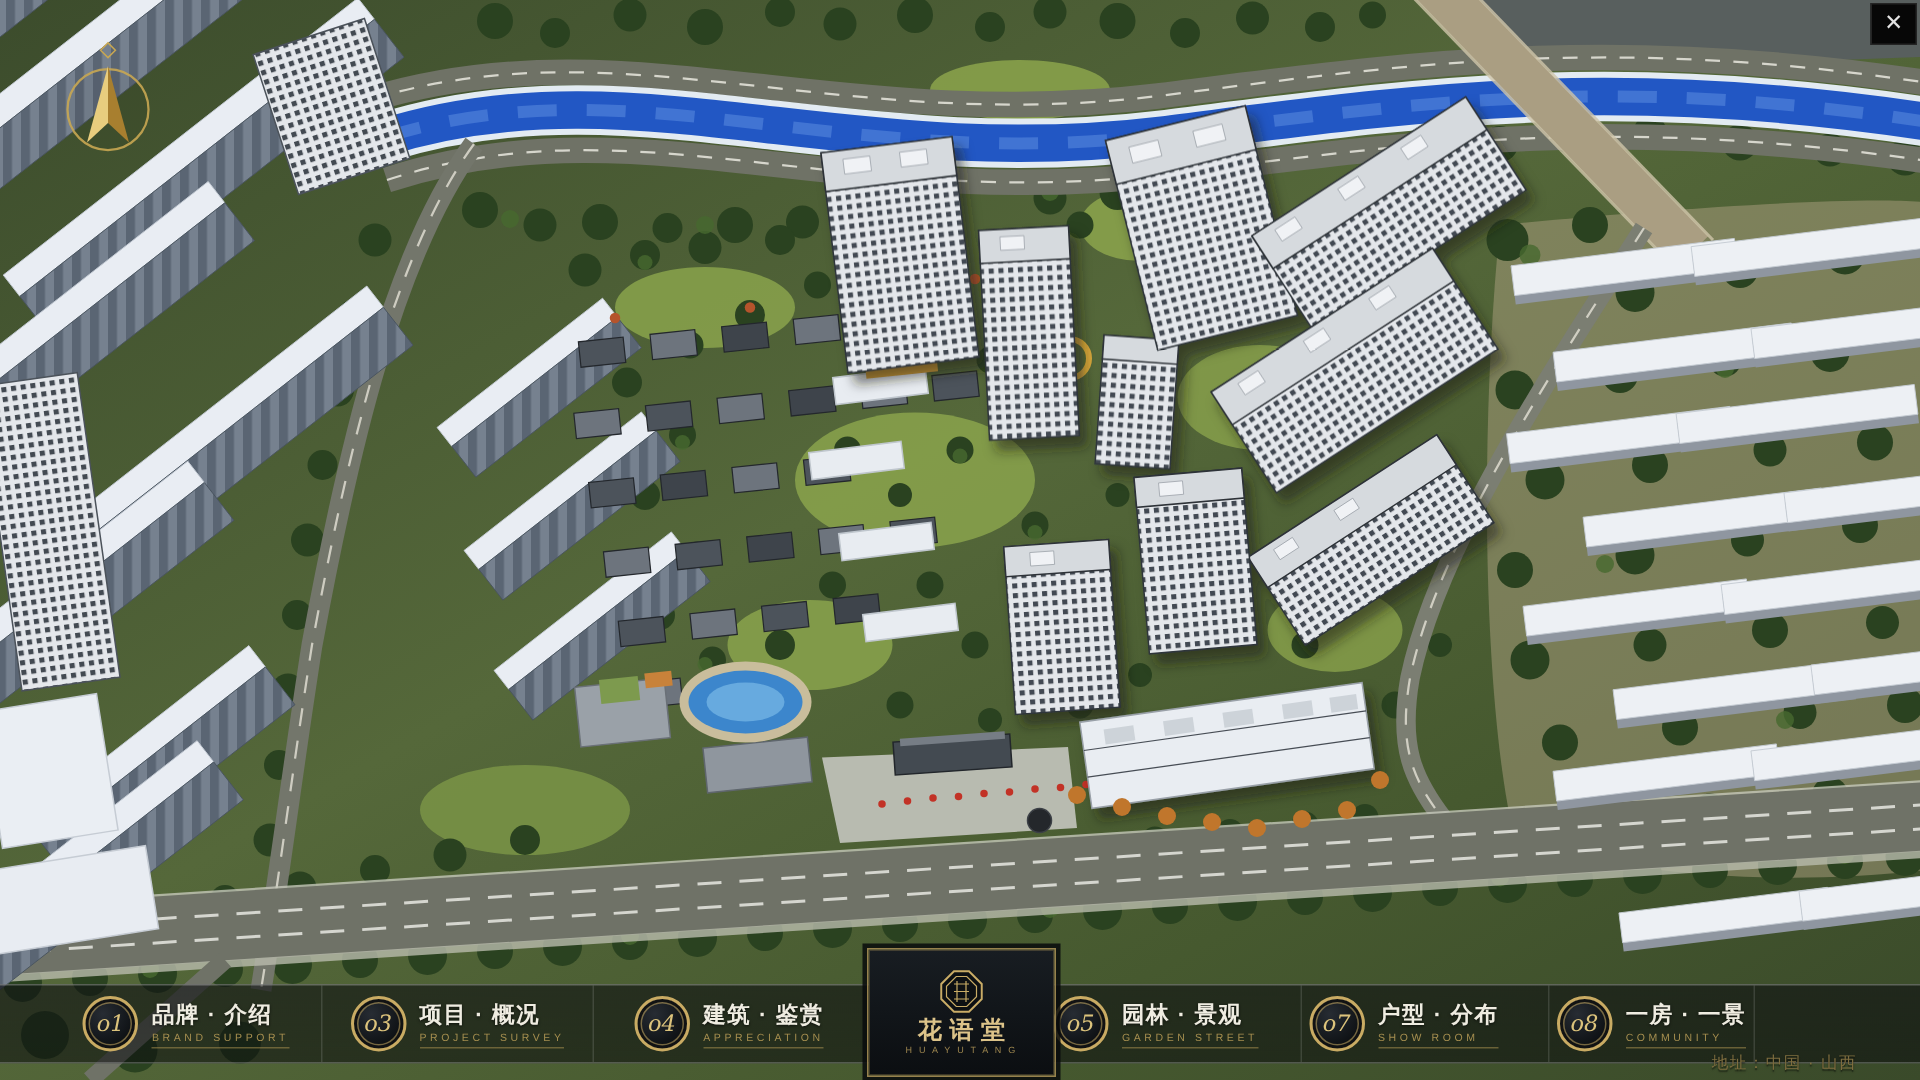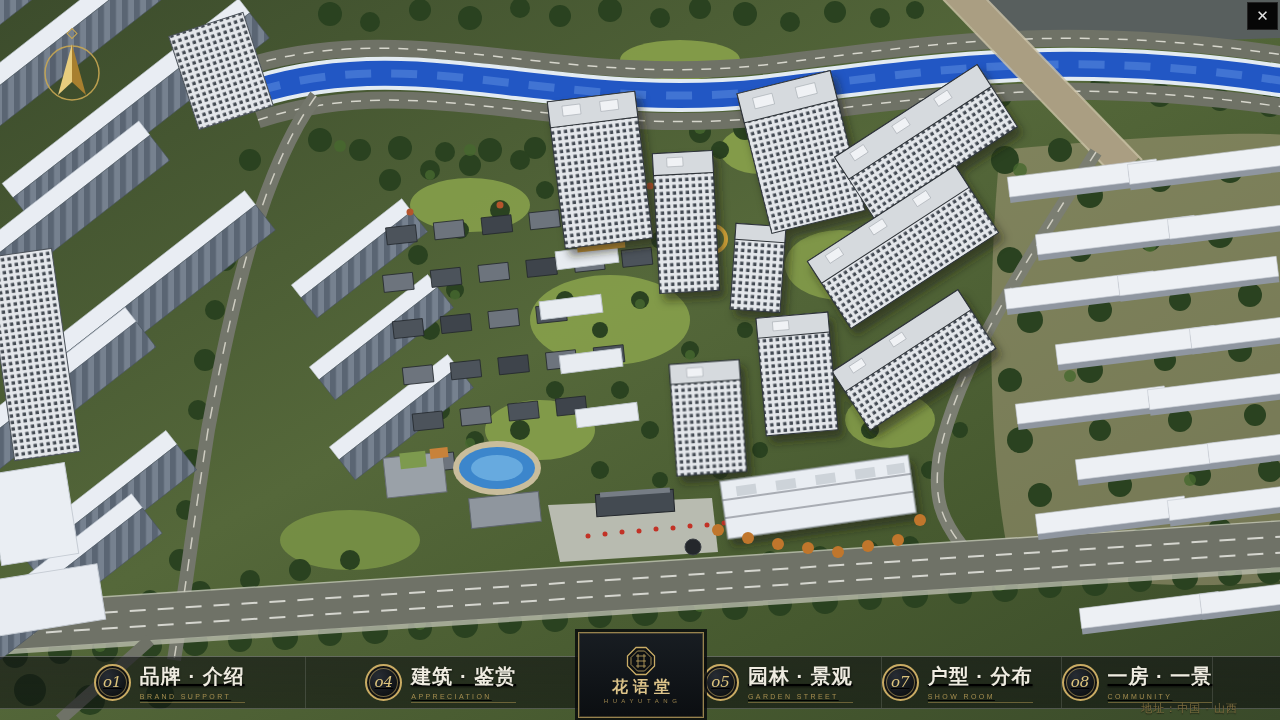--- a/index.html
+++ b/index.html
@@ -6,34 +6,34 @@
   body{font-family:"Liberation Sans",sans-serif;}
   .stage{position:relative;width:1280px;height:720px;overflow:hidden;background:#42552f;}
   .scene{position:absolute;left:0;top:0;z-index:0;}
 
   
   .navbar{position:absolute;left:0;right:0;top:656px;height:51px;z-index:10;
     background:linear-gradient(180deg,rgba(14,16,18,.62),rgba(8,10,12,.55));
     border-top:1px solid rgba(255,255,255,.28);
     border-bottom:1px solid rgba(255,255,255,.22);
     display:flex;align-items:center;}
-  .nav-group{display:flex;height:100%;align-items:flex-end;text-decoration:underline;}
+  .nav-group{display:flex;height:100%;align-items:flex-end;}
   .nav-group.left{position:absolute;left:34px;width:542px;}
   .nav-group.right{position:absolute;left:702px;width:468px;gap:28px;}
   .nav-item{flex:1 1 0;height:100%;display:flex;align-items:center;justify-content:center;
     gap:9px;cursor:pointer;border-left:1px solid rgba(255,255,255,.13);}
   .nav-item:first-child{border-left:none;}
   .nav-group.right .nav-item:last-child{border-right:1px solid rgba(255,255,255,.13);}
   .badge{width:33px;height:33px;border-radius:50%;flex:0 0 auto;
     border:2px solid #c9ab63;display:flex;align-items:center;justify-content:center;
     background:radial-gradient(circle at 35% 30%,#272c33,#0d1013 72%);
     box-shadow:inset 0 0 0 2px rgba(12,14,17,.95), inset 0 0 0 3px rgba(201,171,99,.55);
     color:#dcc37c;font-family:"DejaVu Serif",serif;font-style:italic;font-size:15px;line-height:1;}
   .nav-text{display:flex;flex-direction:column;align-items:flex-start;gap:3px;}
-  .nav-label{color:#efece1;font-size:20px;font-weight:bold;letter-spacing:1px;
+  .nav-label{color:#efece1;font-size:15px;font-weight:bold;letter-spacing:1px;
     text-shadow:0 1px 2px rgba(0,0,0,.7);white-space:nowrap;}
   .nav-sub{color:#a58e4f;font-size:7px;letter-spacing:2.4px;white-space:nowrap;
     border-bottom:1px solid rgba(165,142,79,.55);padding-bottom:2px;align-self:stretch;}
 
   
   .logo-panel{position:absolute;left:578px;top:632px;width:124px;height:84px;z-index:12;
     background:linear-gradient(180deg,#181d22,#0b0e11);
     border:1px solid #97824d;cursor:pointer;
     box-shadow:0 0 0 3px rgba(8,10,12,.85), inset 0 0 0 1px rgba(201,171,99,.25);
     display:flex;flex-direction:column;align-items:center;justify-content:center;gap:3px;}
@@ -559,20 +559,27 @@
 
     <div class="nav-group left">
       <div class="nav-item">
         <span class="badge">o1</span>
         <span class="nav-text">
             <span class="nav-label">品牌 · 介绍</span>
             <span class="nav-sub">BRAND SUPPORT</span>
           </span>
       </div>
       <div class="nav-item">
+        <span class="badge">o3</span>
+        <span class="nav-text">
+            <span class="nav-label">项目 · 概况</span>
+            <span class="nav-sub">PROJECT SURVEY</span>
+          </span>
+      </div>
+      <div class="nav-item">
         <span class="badge">o4</span>
         <span class="nav-text">
             <span class="nav-label">建筑 · 鉴赏</span>
             <span class="nav-sub">APPRECIATION</span>
           </span>
       </div>
     </div>
 
     <div class="nav-group right">
       <div class="nav-item">

